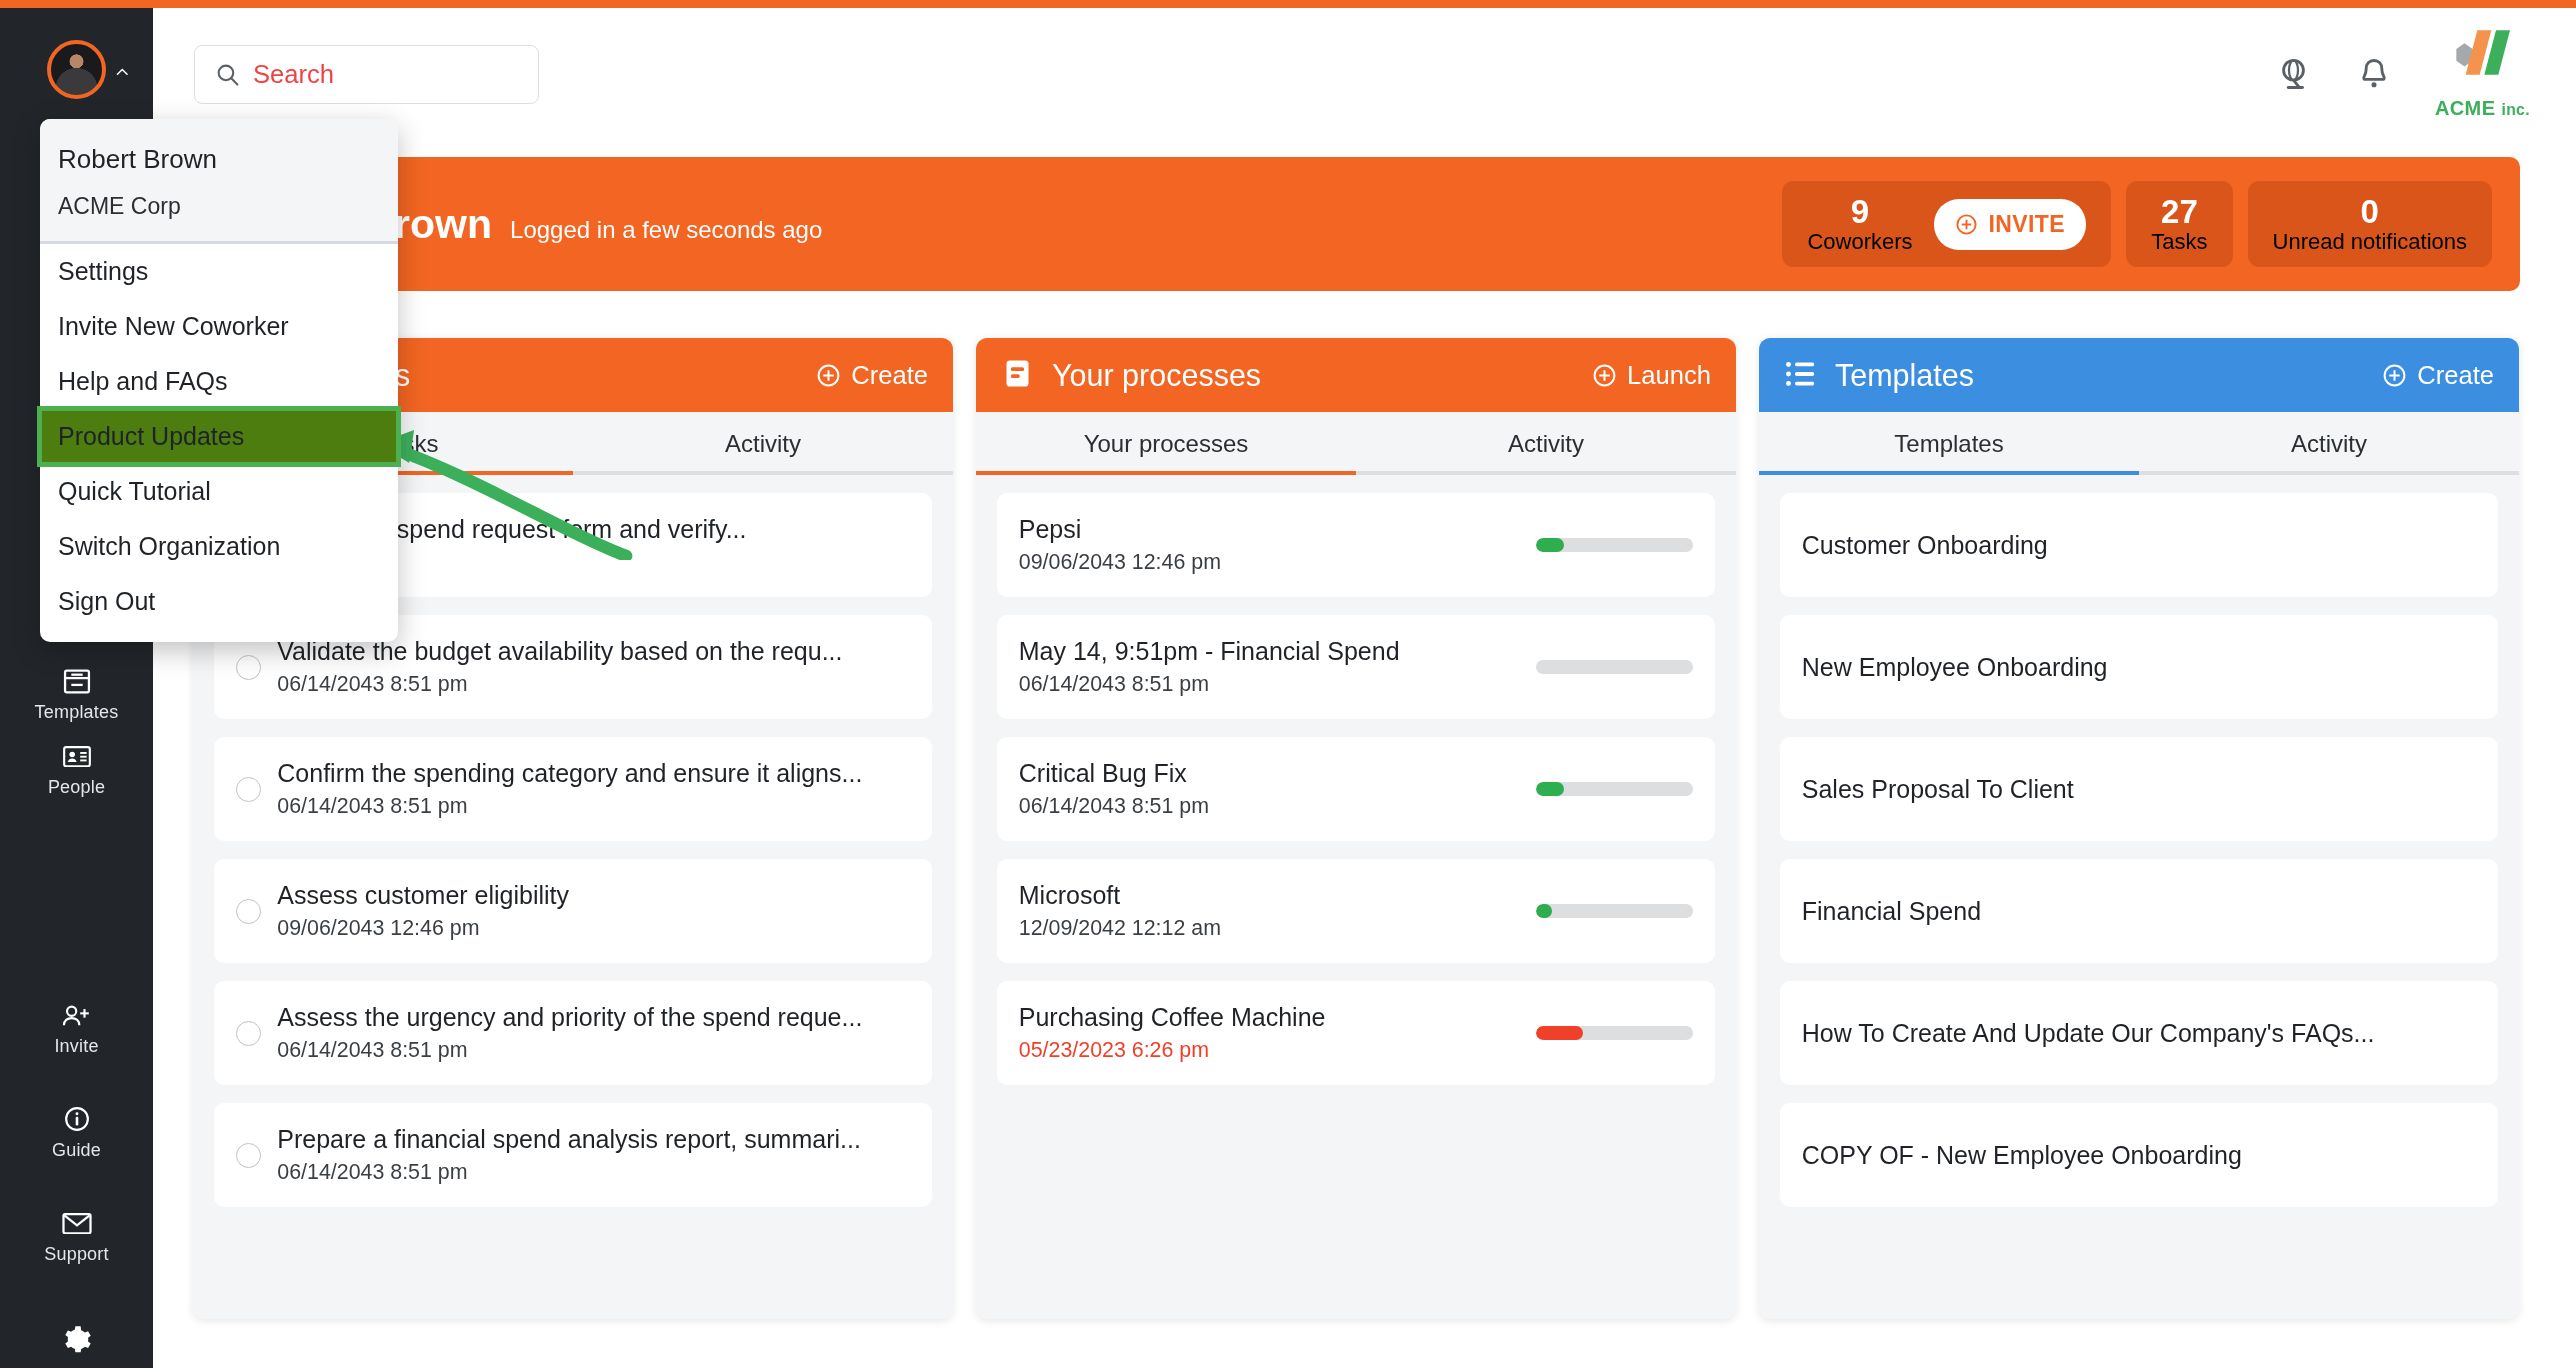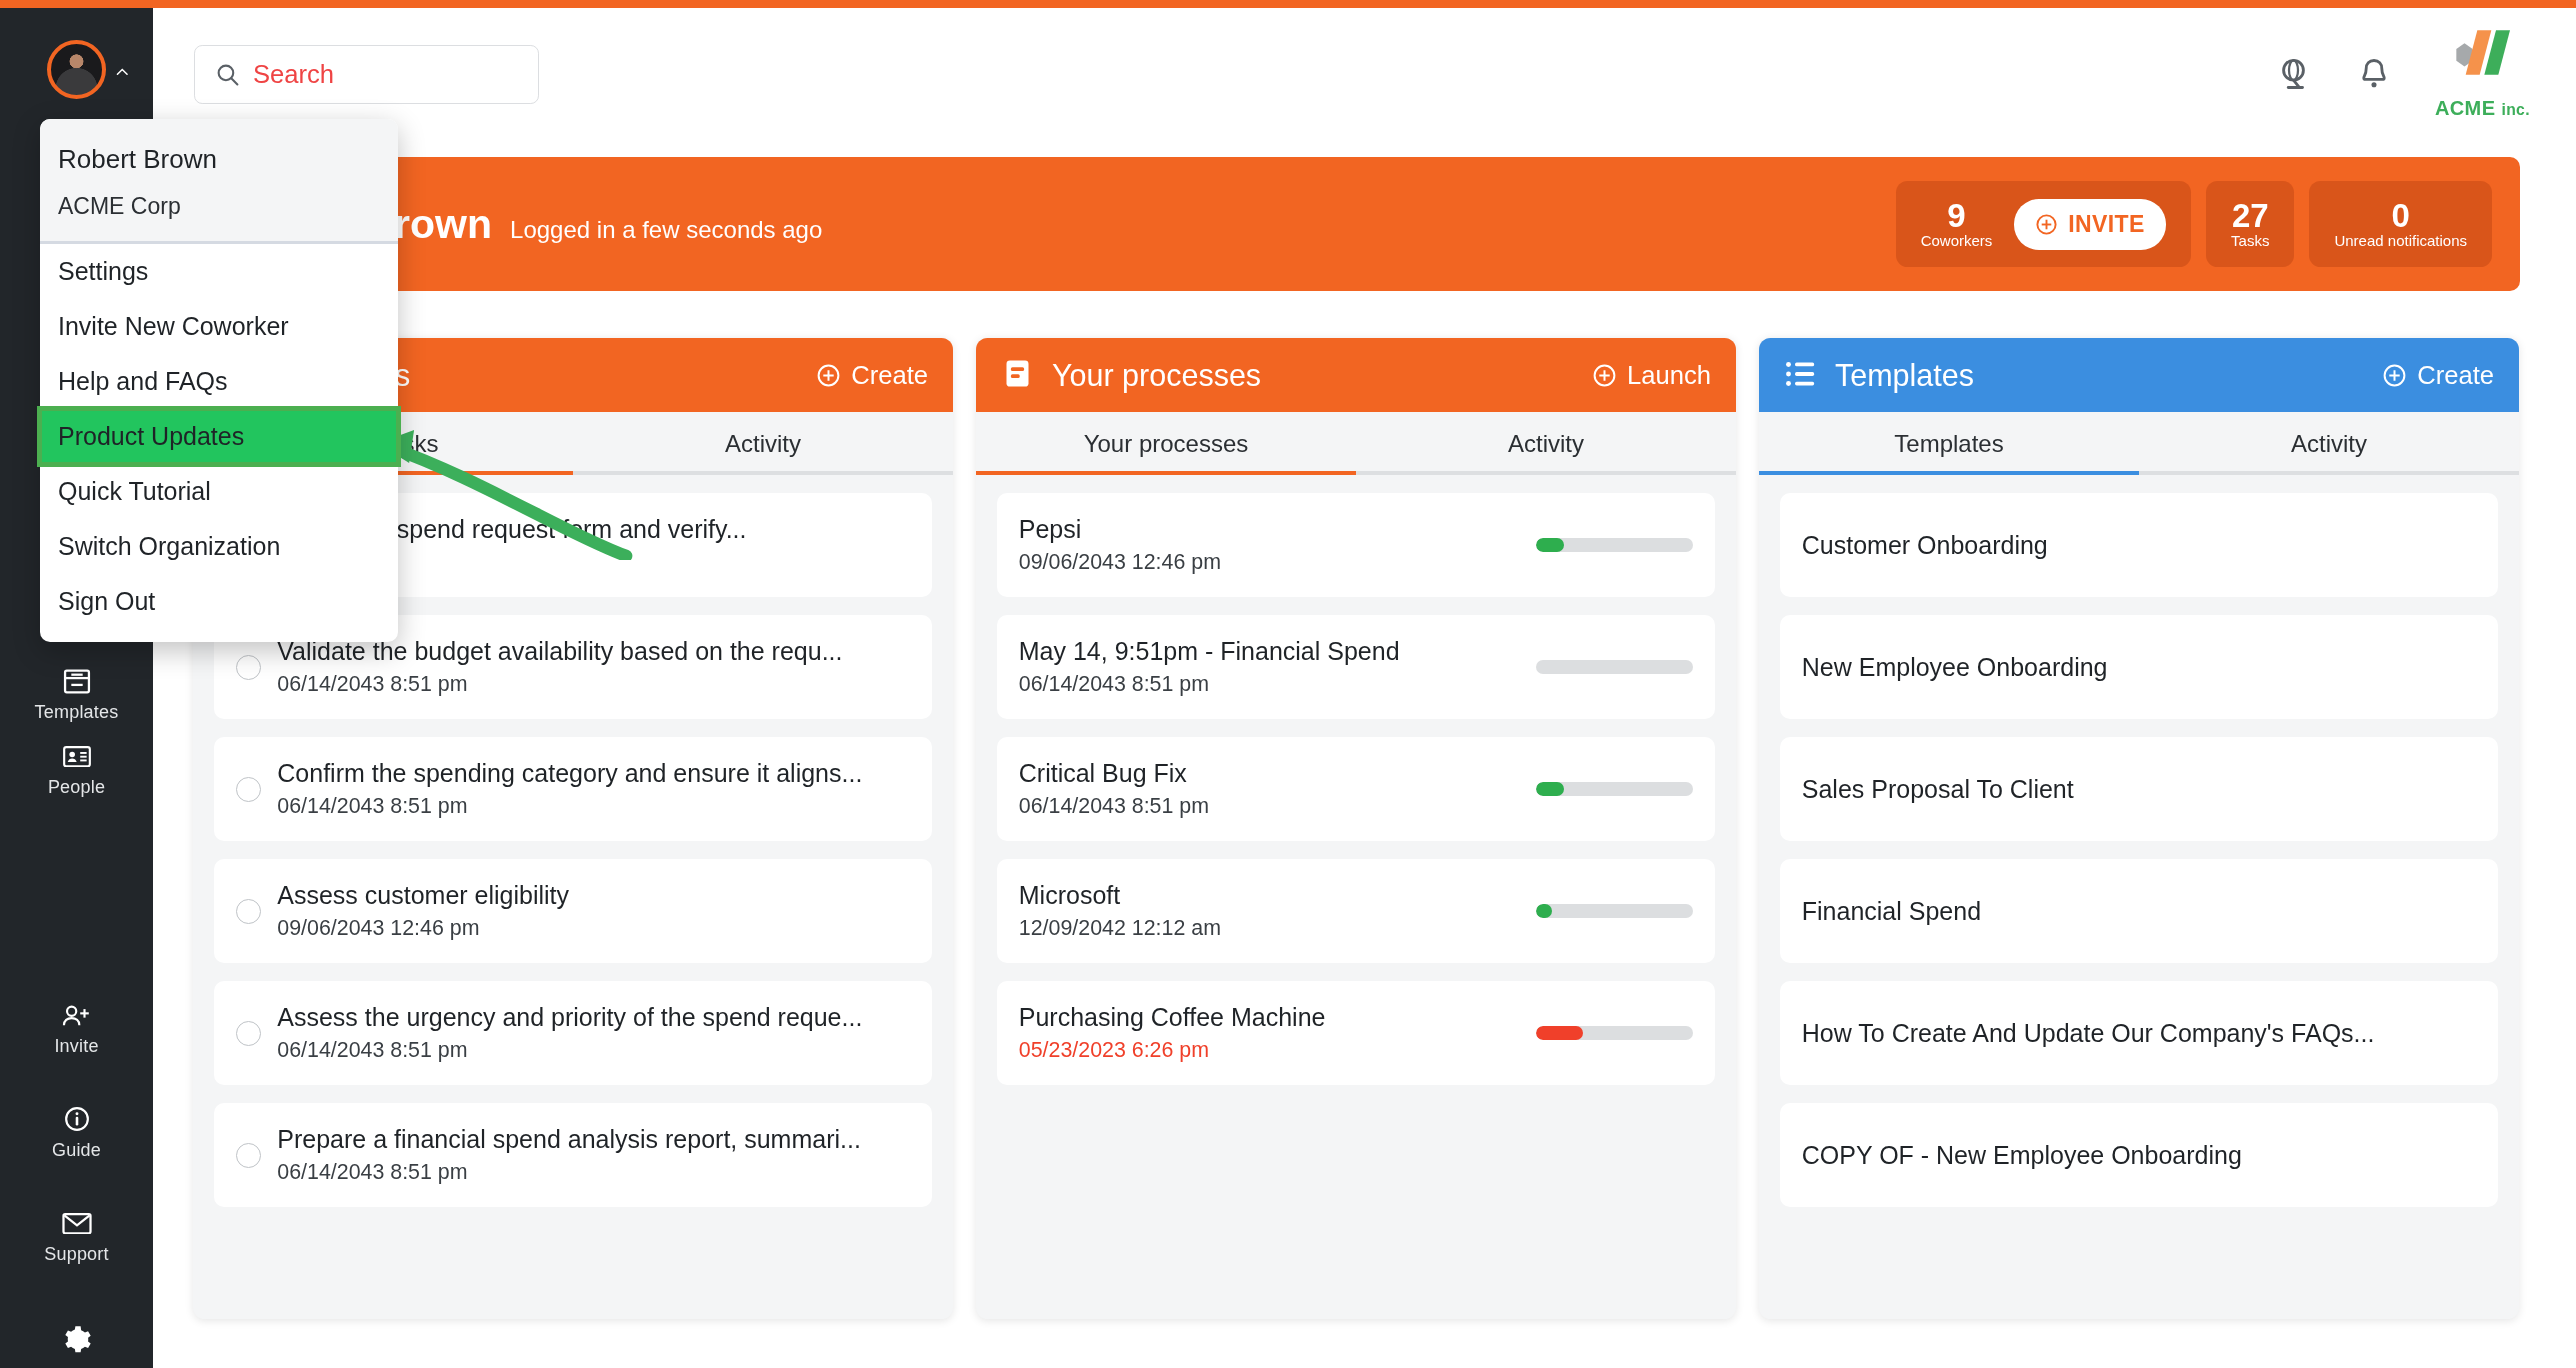--- a/index.html
+++ b/index.html
@@ -81,21 +81,21 @@
   .greet { display: flex; align-items: baseline; gap: 18px; }
   .greet .name { color: #fff; font-size: 41px; font-weight: bold; }
   .greet .sub { color: #fff; font-size: 24px; }
   .stats { margin-left: auto; display: flex; align-items: center; gap: 15px; }
   .stat {
     background: #D9551A; border-radius: 11.5px; height: 86px;
     display: flex; align-items: center; padding: 0 25px; gap: 21.4px;
   }
   .stat .col { display:flex; flex-direction: column; align-items: center; line-height: 1.05;}
   .stat .num { color: #fff; font-size: 33px; font-weight: bold; }
-  .stat .cap { color: #ffffff; font-size: 15px; }
+  .stat .cap { color: #000000; font-size: 22px; }
   .invite-btn {
     background: #fff; color: #F26522; border-radius: 25px;
     height: 51px; display: flex; align-items: center; gap: 10px;
     padding: 0 21.4px; font-size: 23px; font-weight: bold; letter-spacing:0.4px;
     border: none; cursor: pointer; font-family: "Liberation Sans", sans-serif;
   }
 
   
   .cards { position: absolute; left: 193px; top: 338px; width: 2327px; height: 981px;
            display: flex; gap: 23px; }
@@ -146,21 +146,21 @@
     z-index: 40; padding-bottom: 13px; overflow: visible;
   }
   .menu-head { background: #F4F5F6; border-radius: 10px 10px 0 0; padding: 25px 0 21.4px 18px; }
   .menu-name { font-size: 26px; color: #1f2327; margin-bottom: 18px; }
   .menu-org { font-size: 23px; color: #2b2f33; }
   .menu-sep { height: 2.5px; background: #D5DAE2; }
   .menu-item {
     padding: 13px 0 13px 18px; font-size: 25px; color: #1f2327; cursor: pointer;
     position: relative;
   }
-  .menu-item.highlight { outline: 5px solid #4CAF50; outline-offset: -2.5px; background: #22c55e; z-index: 2; }
+  .menu-item.highlight { outline: 5px solid #4CAF50; outline-offset: -2.5px; background: #4d7c0f; z-index: 2; }
 
   
   .arrow-svg { position: absolute; left: 297px; top: 412px; z-index: 35; pointer-events: none; }
 </style>
 </head>
 <body>
 
 <div id="root">
 
   <div class="top-strip"></div>

